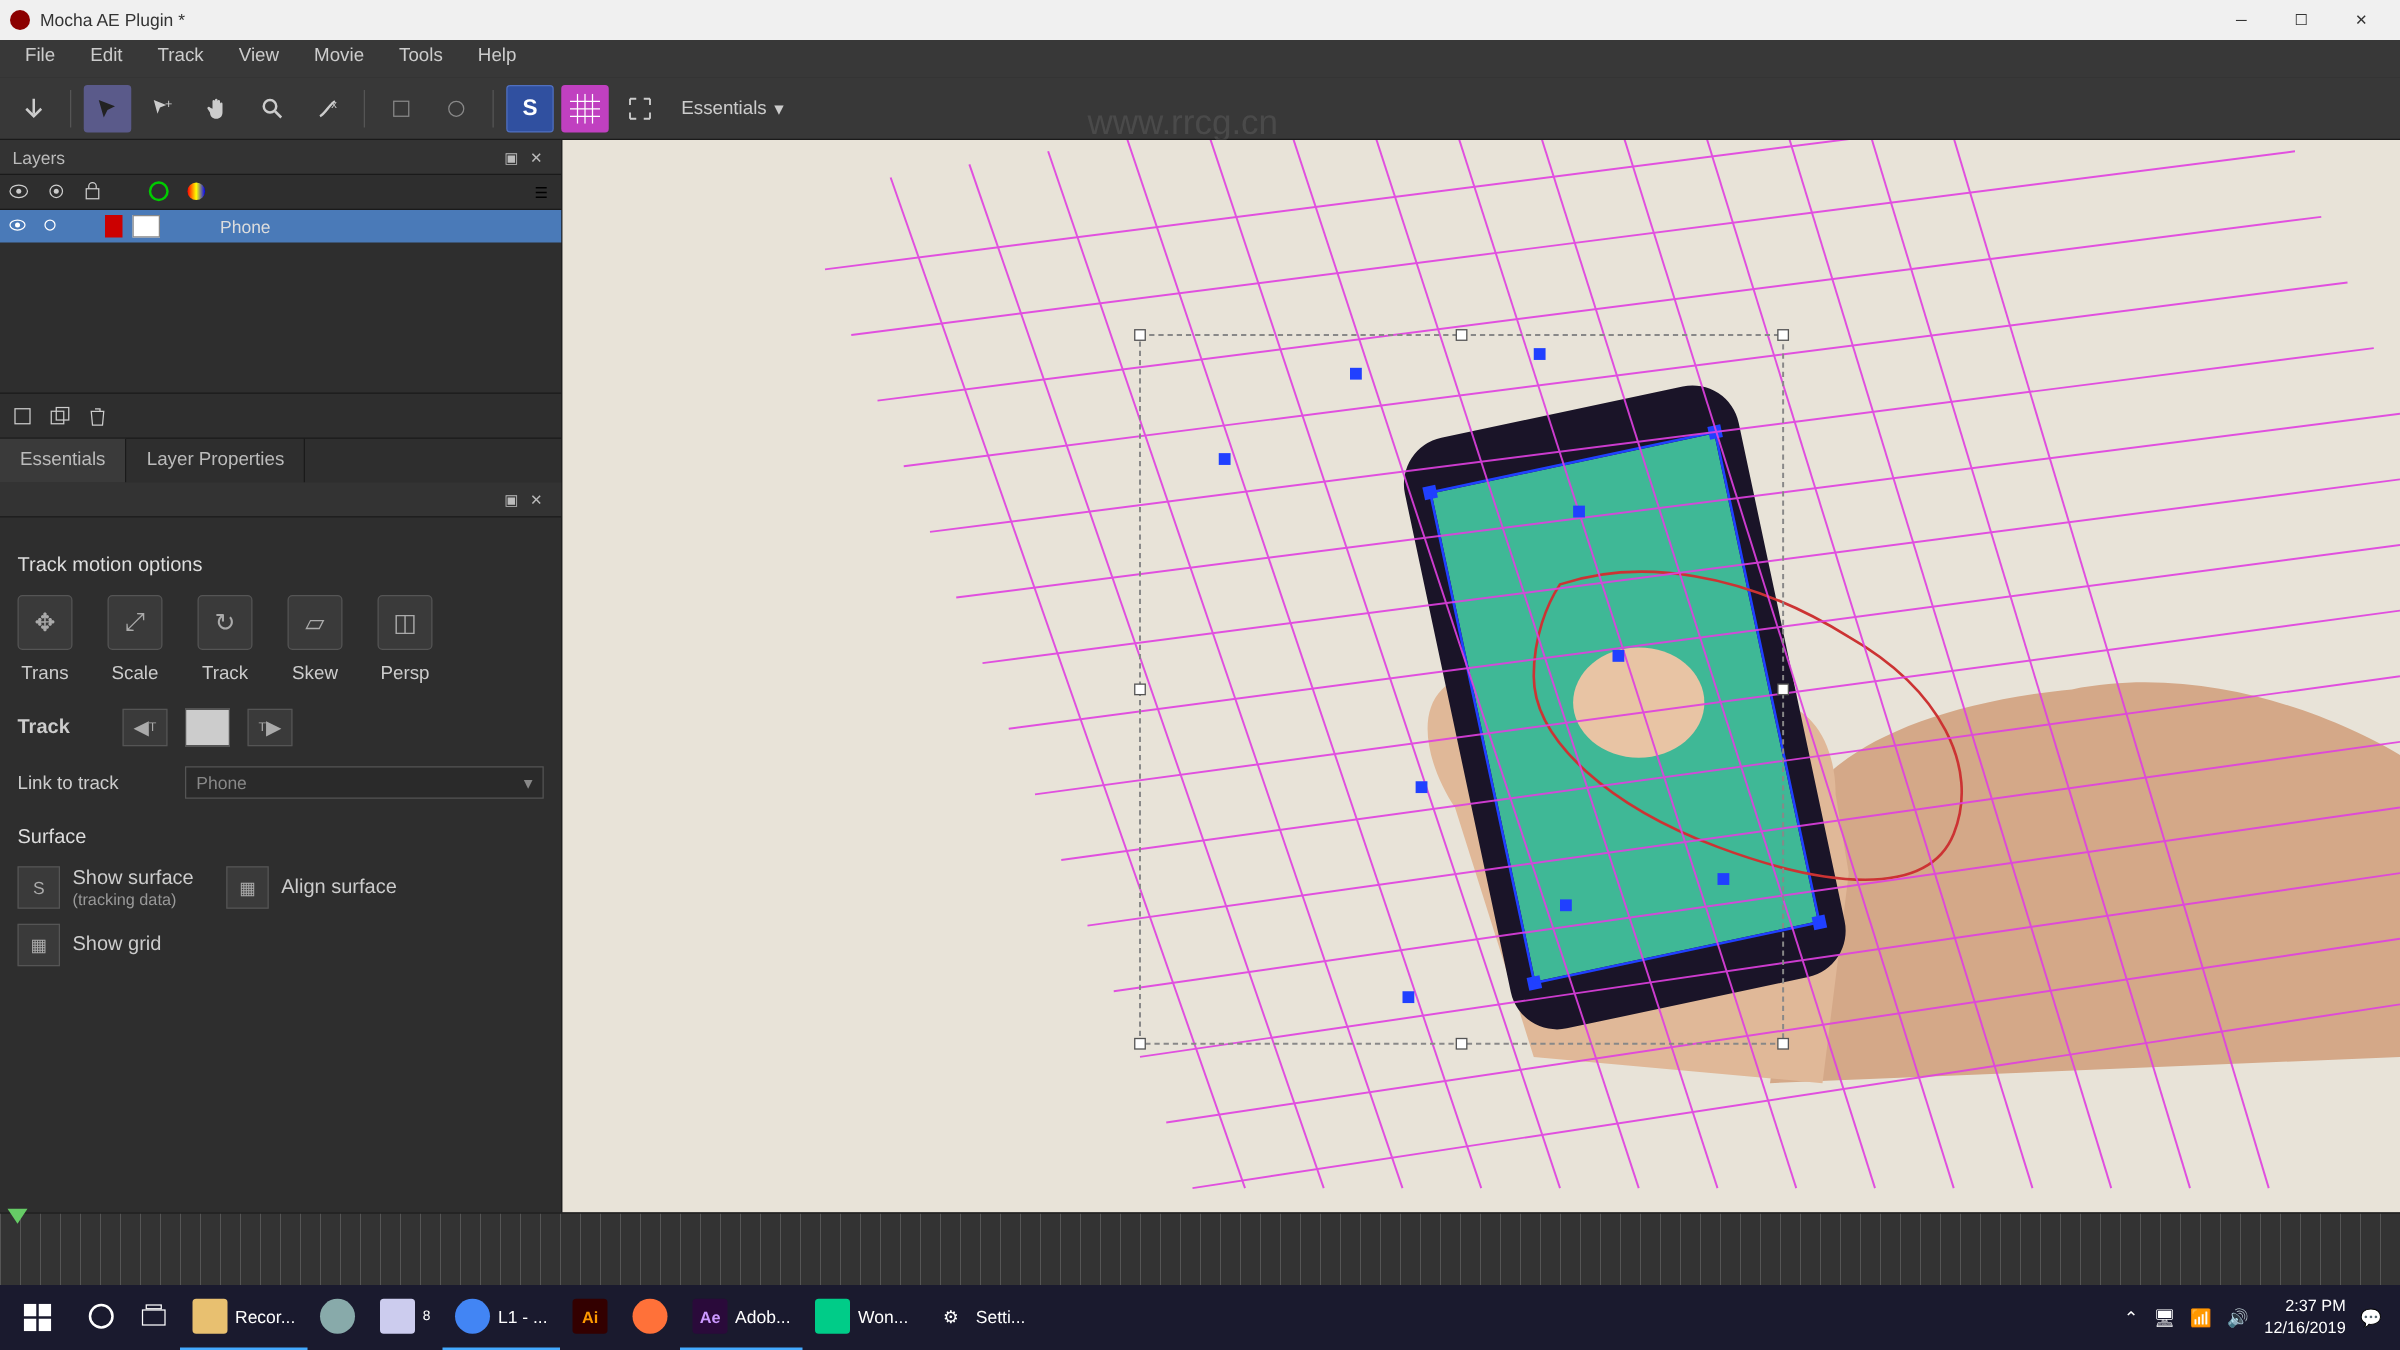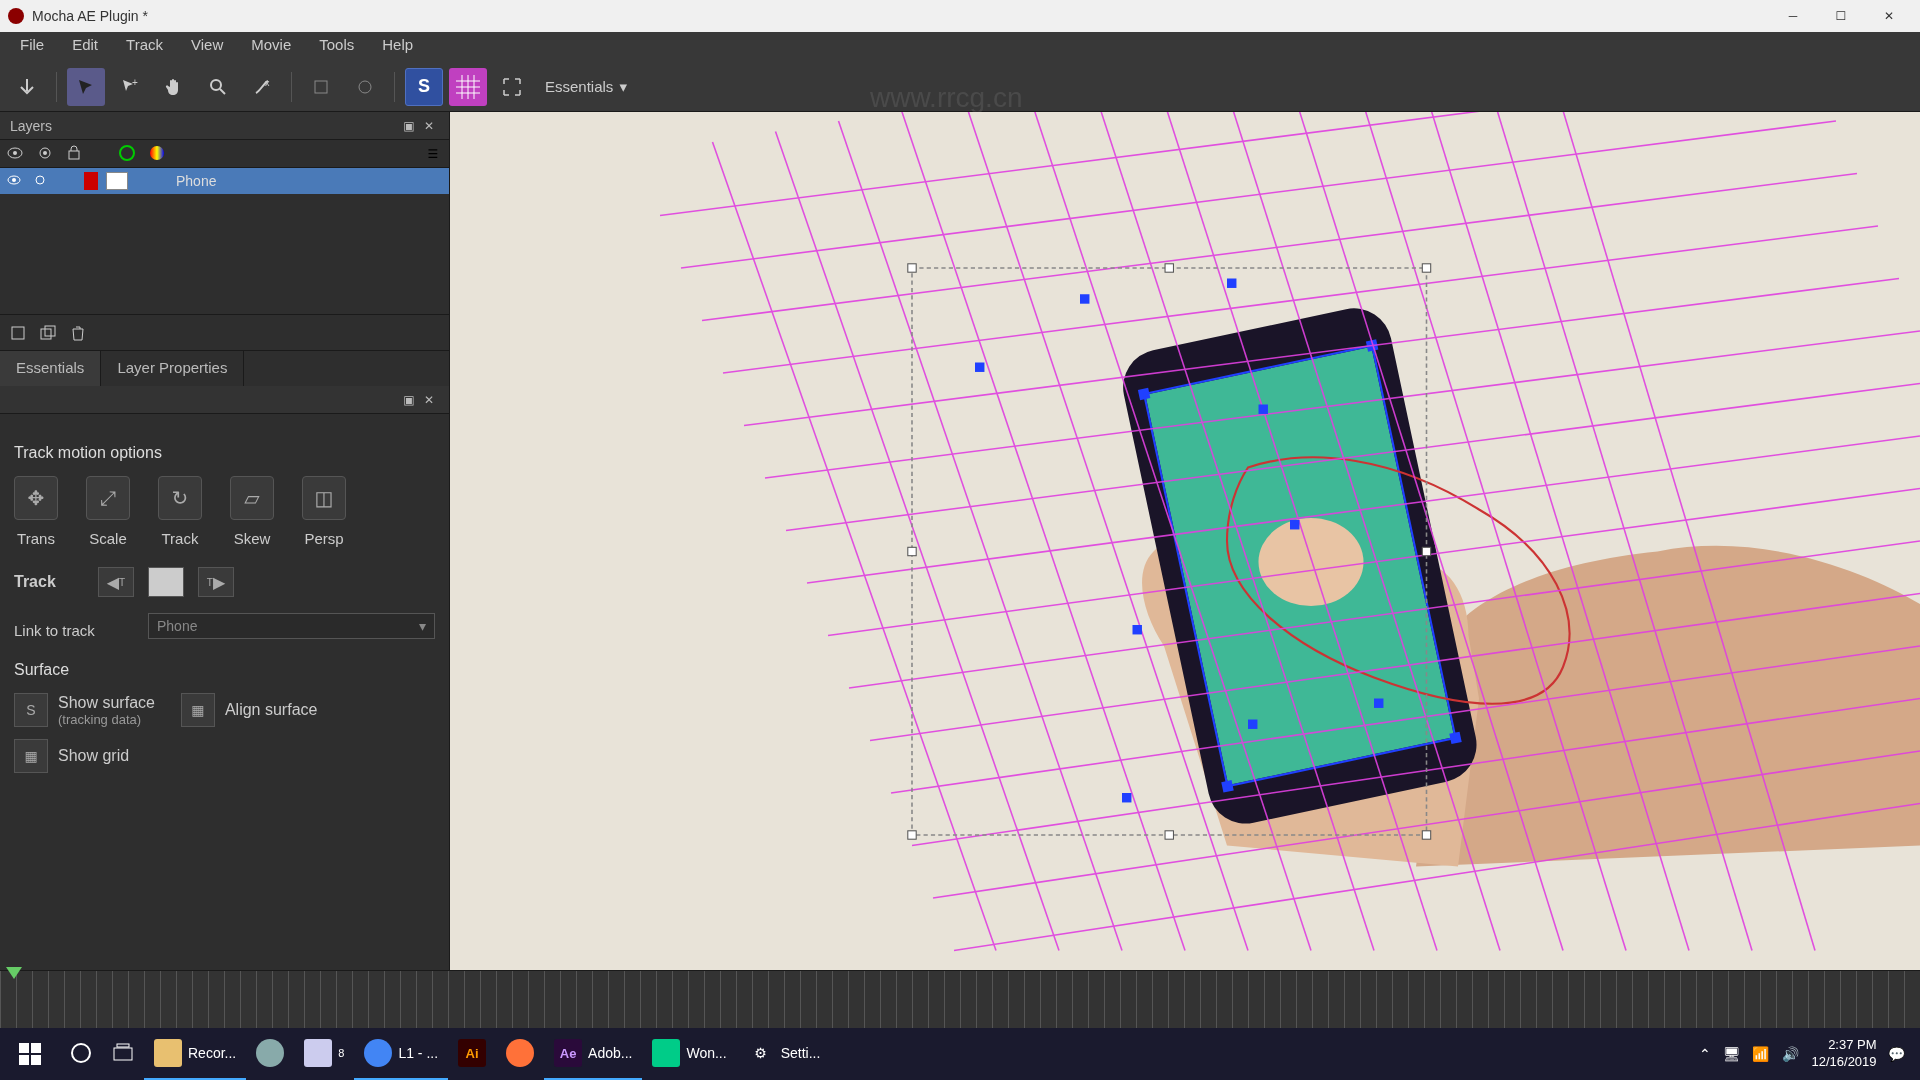--- a/index.html
+++ b/index.html
@@ -40,21 +40,21 @@
 .tab.active{background:#3a3a3a}
 .props-panel{flex:1;padding:12px 14px;color:#ccc}
 .props-panel h4{font-size:16px;font-weight:normal;margin:18px 0 14px;color:#ddd}
 .track-opts{display:flex;gap:28px;margin-bottom:20px}
 .track-opt{display:flex;flex-direction:column;align-items:center;gap:10px;cursor:pointer}
 .track-opt .ico{width:44px;height:44px;background:#3a3a3a;border:1px solid #555;border-radius:4px;display:flex;align-items:center;justify-content:center;font-size:20px;color:#aaa}
 .track-opt .lbl{font-size:15px}
 .track-row{display:flex;align-items:center;gap:14px;margin:16px 0}
 .track-label{font-size:16px;font-weight:bold;width:70px}
 .tbtn{width:36px;height:30px;background:#3a3a3a;border:1px solid #555;display:flex;align-items:center;justify-content:center;cursor:pointer;color:#aaa}
-.link-row{display:flex;align-items:flex-end;gap:14px;margin:16px 0}
+.link-row{display:flex;align-items:center;gap:14px;margin:16px 0}
 .link-dd{flex:1;background:#2a2a2a;border:1px solid #555;padding:4px 8px;color:#888;font-size:14px;display:flex;justify-content:space-between}
 .surface-sec{margin-top:22px}
 .surface-row{display:flex;gap:26px;margin-top:12px}
 .surf-item{display:flex;align-items:center;gap:10px;cursor:pointer}
 .surf-ico{width:34px;height:34px;background:#3a3a3a;border:1px solid #555;display:flex;align-items:center;justify-content:center;font-size:14px;color:#aaa}
 .viewport{flex:1;background:#404040;display:flex;align-items:flex-start;justify-content:center;padding:0;position:relative}
 .canvas{width:100%;height:100%;background:#e8e3d8;position:relative;overflow:hidden}
 .timeline{height:60px;background:#333;position:relative;border-top:1px solid #1a1a1a}
 .timeline-ruler{height:60px;background:repeating-linear-gradient(90deg,#555 0,#555 1px,#333 1px,#333 16px);position:relative}
 .playhead{position:absolute;left:6px;top:-4px;width:0;height:0;border-left:8px solid transparent;border-right:8px solid transparent;border-top:12px solid #6c6}

